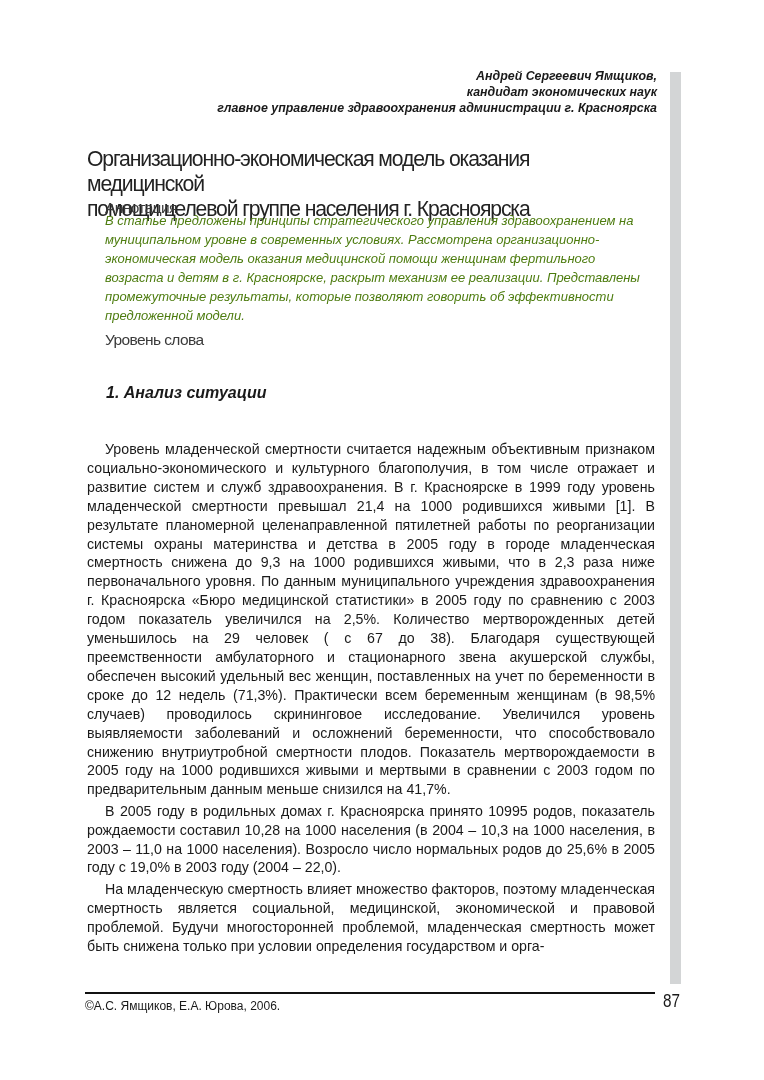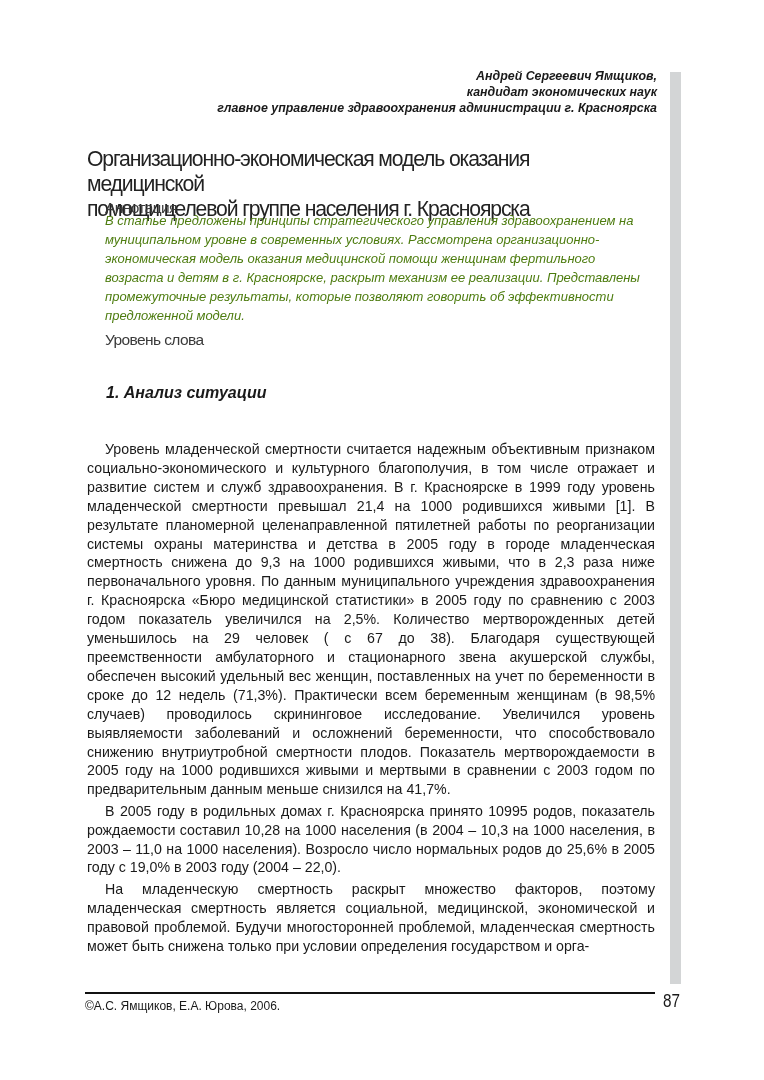--- a/index.html
+++ b/index.html
@@ -40,19 +40,19 @@
   <div class="section-label" style="top:199px;">Аннотация</div>
   <div class="abstract">В статье предложены принципы стратегического управления здравоохранением на муниципальном уровне в современных условиях. Рассмотрена организационно-экономическая модель оказания медицинской помощи женщинам фертильного возраста и детям в г. Красноярске, раскрыт механизм ее реализации. Представлены промежуточные результаты, которые позволяют говорить об эффективности предложенной модели.</div>
 
   <div class="section-label" style="top:331px;">Уровень слова</div>
 
   <div class="section-heading">1. Анализ ситуации</div>
 
   <div class="body-text">
     <p>Уровень младенческой смертности считается надежным объективным признаком социально-экономического и культурного благополучия, в том числе отражает и развитие систем и служб здравоохранения. В г. Красноярске в 1999 году уровень младенческой смертности превышал 21,4 на 1000 родившихся живыми [1]. В результате планомерной целенаправленной пятилетней работы по реорганизации системы охраны материнства и детства в 2005 году в городе младенческая смертность снижена до 9,3 на 1000 родившихся живыми, что в 2,3 раза ниже первоначального уровня. По данным муниципального учреждения здравоохранения г. Красноярска «Бюро медицинской статистики» в 2005 году по сравнению с 2003 годом показатель увеличился на 2,5%. Количество мертворожденных детей уменьшилось на 29 человек ( с 67 до 38). Благодаря существующей преемственности амбулаторного и стационарного звена акушерской службы, обеспечен высокий удельный вес женщин, поставленных на учет по беременности в сроке до 12 недель (71,3%). Практически всем беременным женщинам (в 98,5% случаев) проводилось скрининговое исследование. Увеличился уровень выявляемости заболеваний и осложнений беременности, что способствовало снижению внутриутробной смертности плодов. Показатель мертворождаемости в 2005 году на 1000 родившихся живыми и мертвыми в сравнении с 2003 годом по предварительным данным меньше снизился на 41,7%.</p>
     <p>В 2005 году в родильных домах г. Красноярска принято 10995 родов, показатель рождаемости составил 10,28 на 1000 населения (в 2004 – 10,3 на 1000 населения, в 2003 – 11,0 на 1000 населения). Возросло число нормальных родов до 25,6% в 2005 году с 19,0% в 2003 году (2004 – 22,0).</p>
-    <p>На младенческую смертность раскрыт множество факторов, поэтому младенческая смертность является социальной, медицинской, экономической и правовой проблемой. Будучи многосторонней проблемой, младенческая смертность может быть снижена только при условии определения государством и орга-</p>
+    <p>На младенческую смертность влияет множество факторов, поэтому младенческая смертность является социальной, медицинской, экономической и правовой проблемой. Будучи многосторонней проблемой, младенческая смертность может быть снижена только при условии определения государством и орга-</p>
   </div>
 
   <div class="footer-rule"></div>
   <div class="footer-copy">©А.С. Ямщиков, Е.А. Юрова, 2006.</div>
   <div class="page-number">87</div>
 </div>
 
 </body></html>

